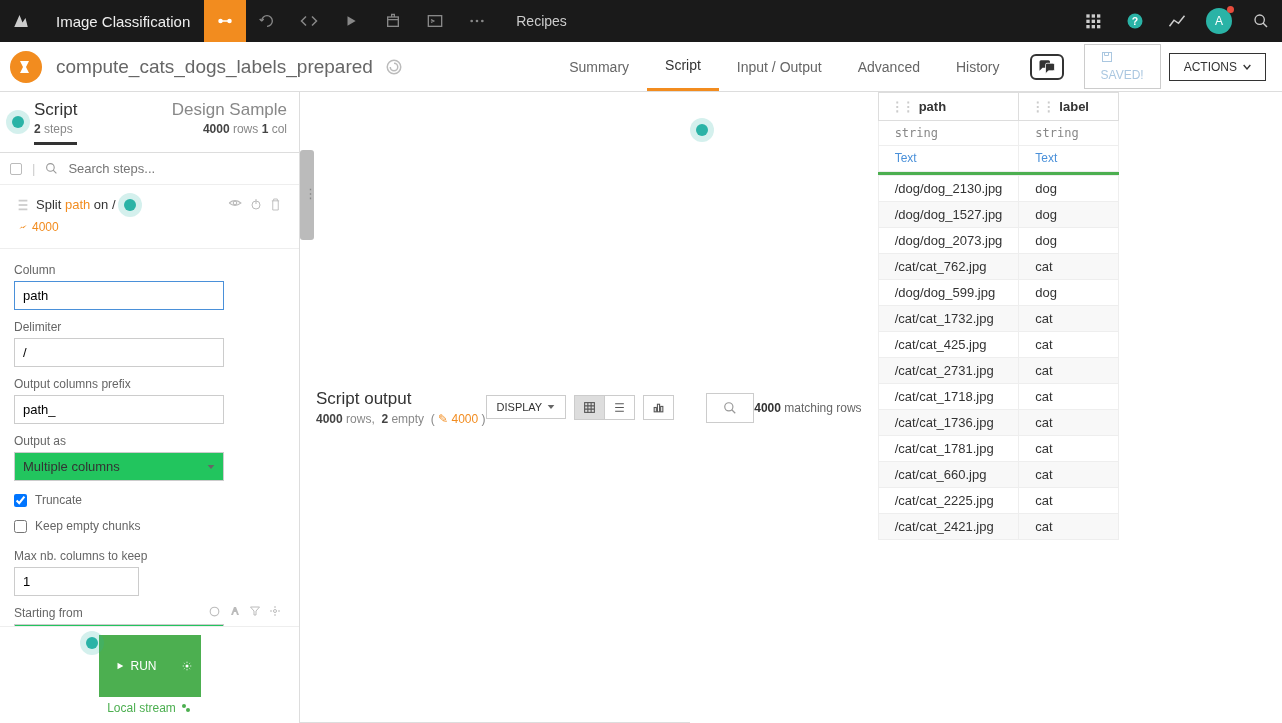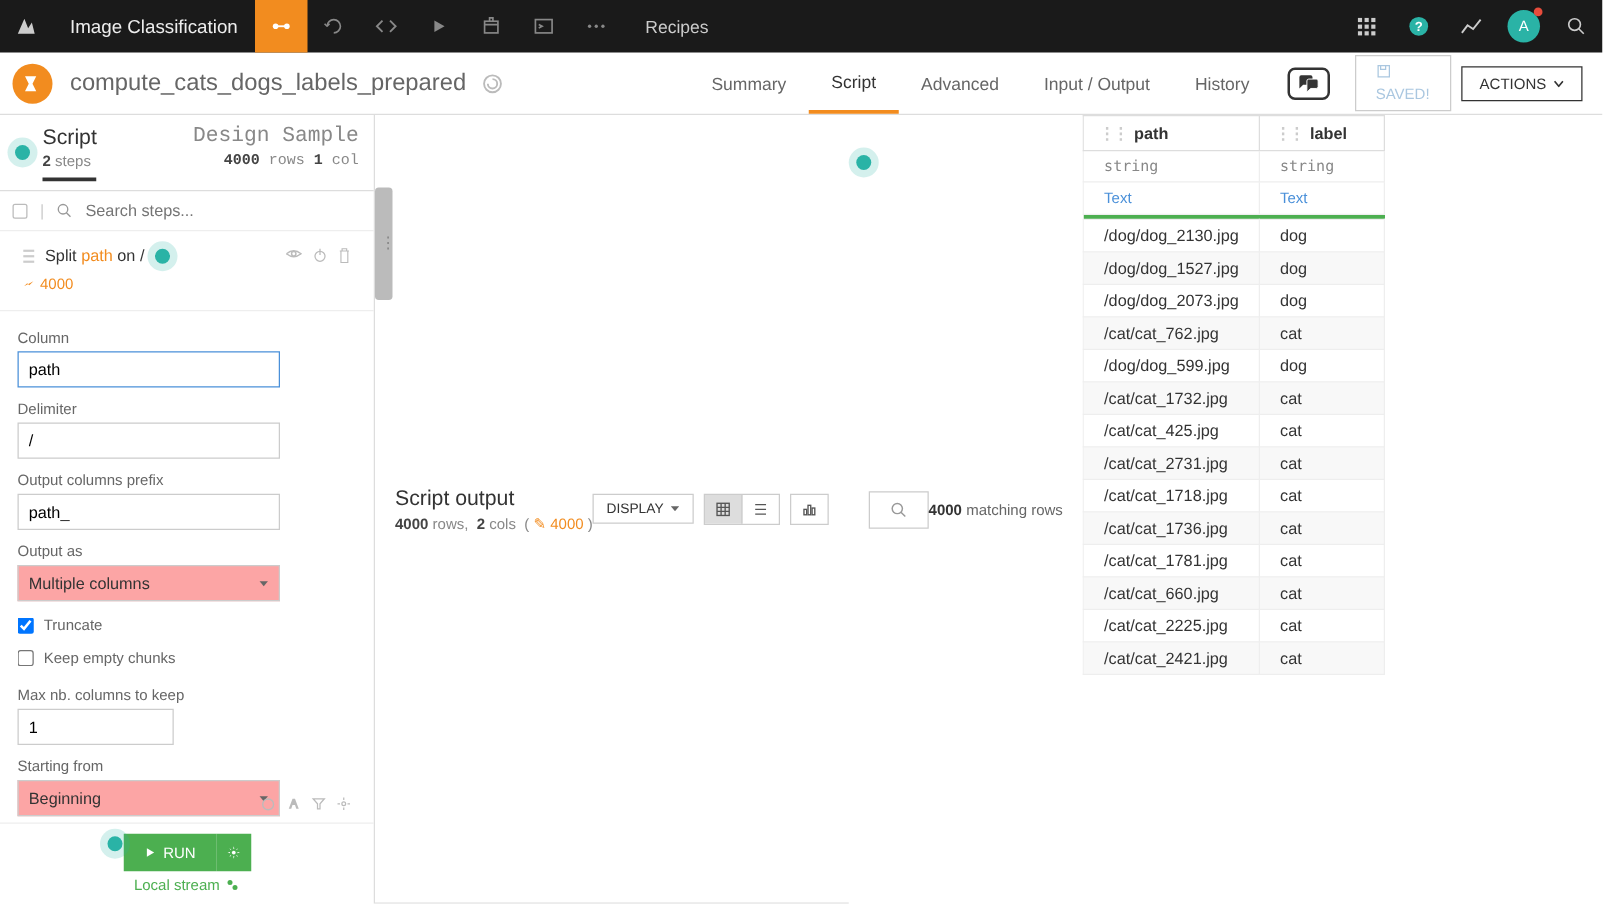--- a/index.html
+++ b/index.html
@@ -34,21 +34,21 @@
 .left-panel { width: 300px; border-right: 1px solid #ddd; display: flex; flex-direction: column; position: relative; }
 .right-panel { flex: 1; display: flex; flex-direction: row; }
 
 
 .script-header { display: flex; border-bottom: 1px solid #ddd; }
 .sh-left { padding: 8px 12px; flex: 1; display: flex; align-items: center; gap: 10px; position: relative; }
 .sh-script { border-bottom: 3px solid #333; padding-bottom: 6px; margin-bottom: -1px; }
 .sh-title { font-size: 17px; color: #333; font-weight: 500; }
 .sh-sub { font-size: 12px; color: #888; margin-top: 2px; }
 .sh-sub b { color: #444; }
-.sh-right { padding: 8px 12px 8px 20px; color: #888; text-align: right; font-family: Liberation Mono, monospace; }
+.sh-right { padding: 8px 12px 8px 20px; color: #888; text-align: right; }
 .dot-pulse { width: 12px; height: 12px; border-radius: 50%; background: #2ab3a6; box-shadow: 0 0 0 6px rgba(42,179,166,0.2); }
 
 
 .search-steps { display: flex; align-items: center; padding: 8px 10px; border-bottom: 1px solid #eee; gap: 10px; }
 .search-steps input { border: none; outline: none; flex: 1; font-size: 13px; }
 .checkbox-sm { width: 12px; height: 12px; border: 1px solid #bbb; border-radius: 2px; }
 
 
 .step-card { margin: 6px 8px; background: #fff; }
 .step-title-row { display: flex; align-items: center; padding: 6px 10px; }
@@ -57,29 +57,29 @@
 .step-title .col { color: #f28c1f; }
 .step-count { padding: 2px 10px 8px; color: #f28c1f; font-size: 12px; display: flex; align-items: center; gap: 4px; }
 .step-icons { margin-left: auto; display: flex; gap: 8px; color: #bbb; }
 .step-dot { margin-left: 8px; }
 
 
 .form { padding: 4px 14px; border-top: 1px solid #eee; overflow-y: auto; flex: 1; }
 .form-label { font-size: 12px; color: #666; margin-top: 10px; margin-bottom: 4px; }
 .form-input { width: 210px; border: 1px solid #ccc; padding: 6px 8px; font-size: 13px; outline: none; }
 .form-input.focus { border-color: #4a90d9; }
-.form-select { width: 210px; border: 1px solid #ccc; padding: 6px 8px; font-size: 13px; display: flex; justify-content: space-between; align-items: center; background: #fca5a5; }
+.form-select { width: 210px; border: 1px solid #ccc; padding: 6px 8px; font-size: 13px; display: flex; justify-content: space-between; align-items: center; background: #22c55e; }
 .form-check { display: flex; align-items: center; gap: 8px; margin-top: 12px; font-size: 12px; color: #666; }
 .form-check input { width: 13px; height: 13px; }
 .form-input-sm { width: 125px; border: 1px solid #ccc; padding: 6px 8px; font-size: 13px; }
 
 
 .run-bar { border-top: 1px solid #eee; padding: 8px 12px; display: flex; flex-direction: column; align-items: center; gap: 4px; position: relative; }
 .run-row { display: flex; align-items: center; gap: 12px; }
-.run-btn { background: #4caf50; color: #fff; padding: 8px 16px; border: none; font-size: 12px; display: flex; align-items: center; gap: 6px; cursor: pointer; }
+.run-btn { background: #4caf50; color: #fff; padding: 24px 16px; border: none; font-size: 12px; display: flex; align-items: center; gap: 6px; cursor: pointer; }
 .gear-btn { background: #4caf50; color: #fff; padding: 6px 8px; border: none; }
 .local-stream { color: #4caf50; font-size: 12px; display: flex; align-items: center; gap: 4px; }
 .run-dot { position: absolute; left: 86px; top: 10px; }
 .bottom-icons-left { position: absolute; right: 18px; top: -22px; display: flex; gap: 8px; color: #bbb; }
 
 
 .output-header { display: flex; align-items: center; padding: 8px 16px; border-bottom: 1px solid #ddd; }
 .output-title { font-size: 17px; color: #333; font-weight: 400; }
 .output-sub { font-size: 12px; color: #888; margin-top: 3px; }
 .output-sub b { color: #444; }
@@ -219,22 +219,22 @@
   <div class="recipe-name">compute_cats_dogs_labels_prepared</div>
   <div class="refresh-circle">
     <svg width="18" height="18" viewBox="0 0 24 24" fill="none" stroke="#bbb" stroke-width="2">
         <circle cx="12" cy="12" r="9"></circle>
         <path d="M12 7 A5 5 0 1 1 7 12"></path>
       </svg>
   </div>
   <div class="recipe-tabs">
     <div class="recipe-tab">Summary</div>
     <div class="recipe-tab active">Script</div>
+    <div class="recipe-tab">Input / Output</div>
     <div class="recipe-tab">Advanced</div>
-    <div class="recipe-tab">Input / Output</div>
     <div class="recipe-tab">History</div>
     <div class="chat-icon">
       <svg width="18" height="14" viewBox="0 0 24 18" fill="#333">
           <path d="M2 2 Q2 0 4 0 L14 0 Q16 0 16 2 L16 8 Q16 10 14 10 L6 10 L2 14 Z"></path>
           <path d="M10 6 Q10 4 12 4 L20 4 Q22 4 22 6 L22 12 Q22 14 20 14 L14 14 L10 18 Z" fill="#333" stroke="#fff" stroke-width="1"></path>
         </svg>
     </div>
     <div class="saved-btn">
       <svg width="12" height="12" viewBox="0 0 24 24" fill="none" stroke="#aac7e0" stroke-width="2">
           <rect x="3" y="3" width="18" height="18"></rect>
@@ -394,21 +394,21 @@
     </div>
   </div>
 
   <div class="grab-bar"></div>
 
   <div class="right-panel">
     <div class="output-header">
       <div>
         <div class="output-title">Script output</div>
         <div class="output-sub">
-          <b>4000</b> <span>rows,</span>&nbsp; <b>2</b> <span>cols</span>&nbsp; ( <span class="orange">✎ <span>4000</span></span> )
+          <b>4000</b> <span>rows,</span>&nbsp; <b>2</b> <span>empty</span>&nbsp; ( <span class="orange">✎ <span>4000</span></span> )
         </div>
       </div>
       <div class="output-controls">
         <div class="display-btn">
           <span>DISPLAY</span>
           <svg width="8" height="6" viewBox="0 0 12 8">
               <path d="M1 1 L6 7 L11 1" fill="#666"></path>
             </svg>
         </div>
         <div class="view-toggle">

